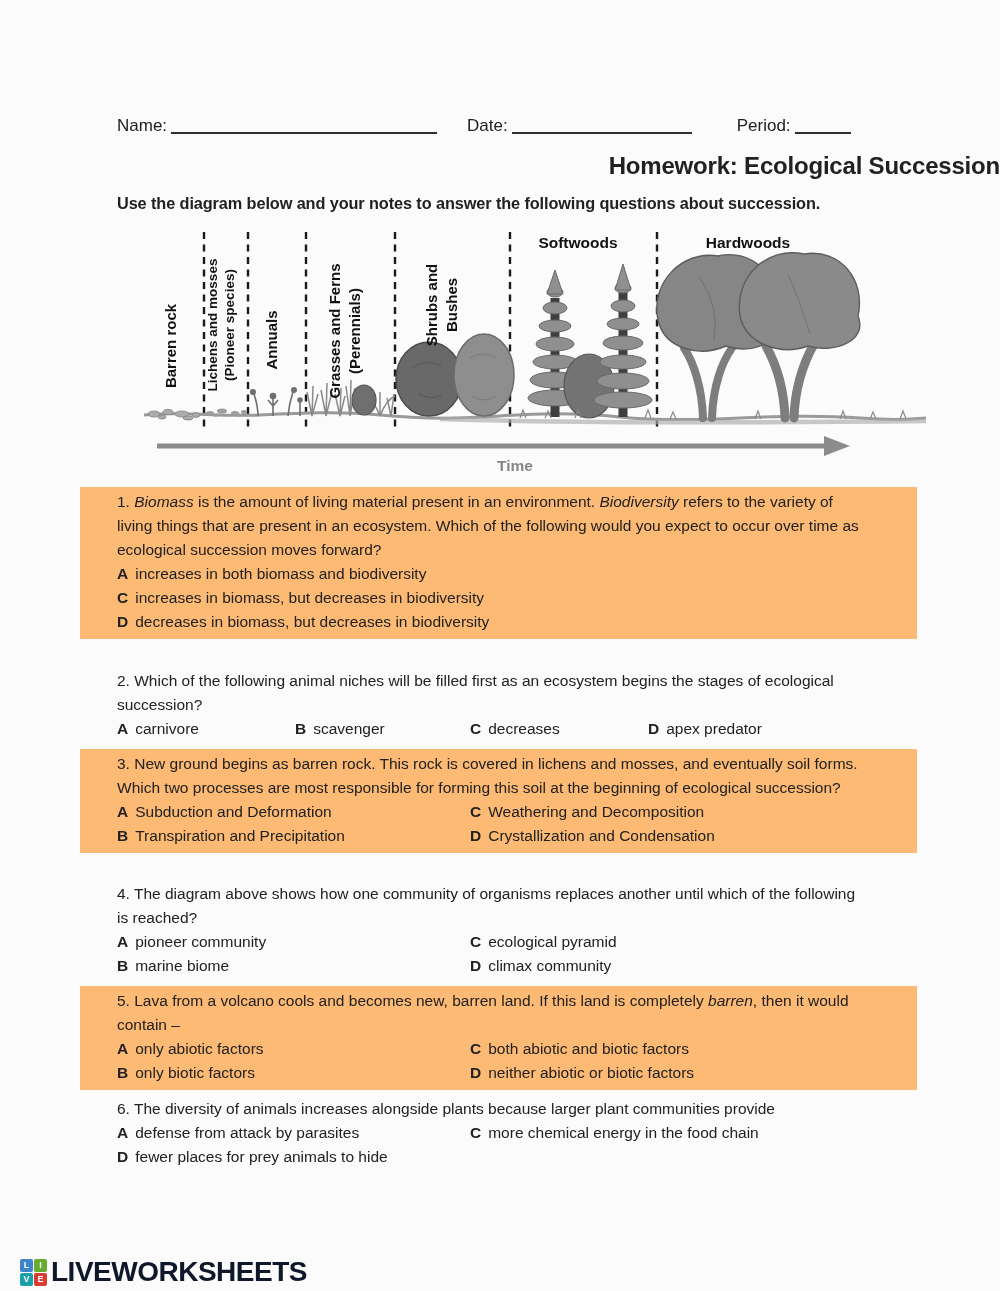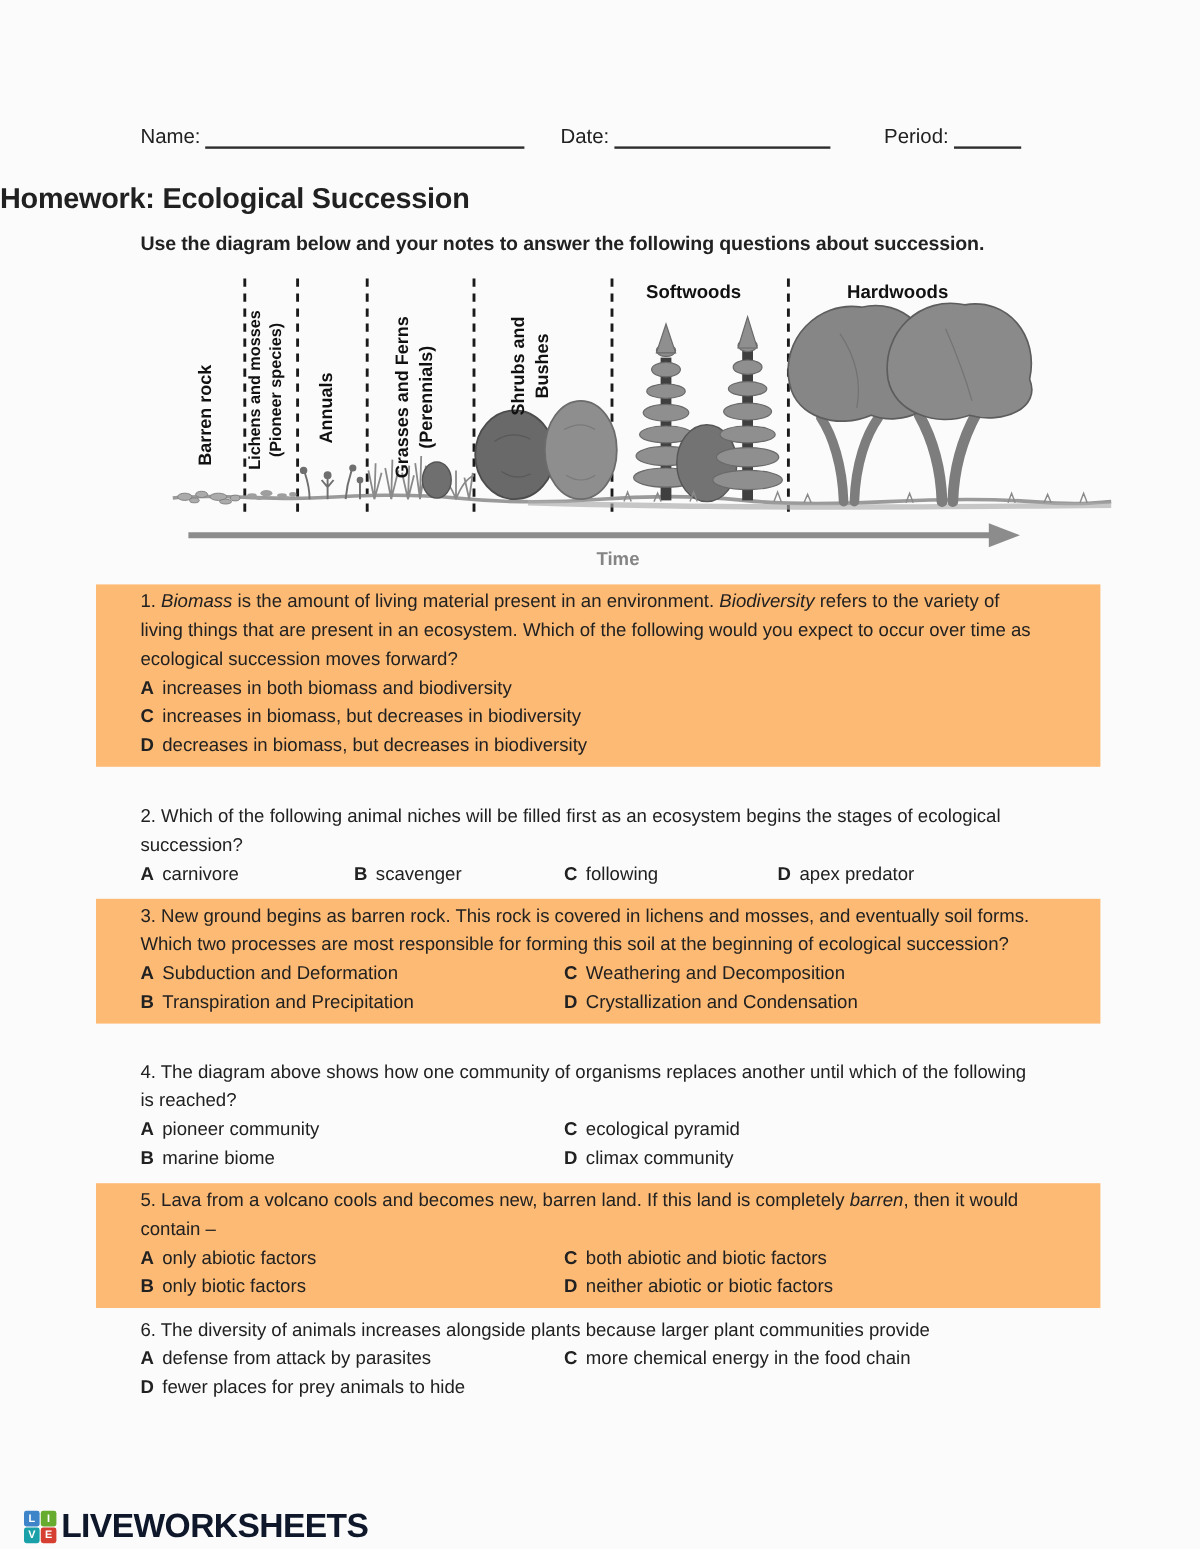--- a/index.html
+++ b/index.html
@@ -3,28 +3,28 @@
 <meta charset="utf-8">
 <style>
   html,body{margin:0;padding:0;}
   body{
     width:1000px;height:1291px;position:relative;
     background:#fbfbfb;color:#212121;
     font-family:"Liberation Sans", sans-serif;
     overflow:hidden;
   }
   
-  .hdr{position:absolute;top:104px;left:117px;width:766px;display:flex;align-items:flex-end;font-size:17px;}
+  .hdr{position:absolute;top:116px;left:117px;width:766px;display:flex;font-size:17px;}
   .hdr .lbl{white-space:nowrap;}
   .line{display:inline-block;border-bottom:2px solid #2e2e2e;height:16px;}
   .l-name{width:266px;margin-left:4px;margin-right:30px;}
   .l-date{width:180px;margin-left:4px;margin-right:45px;}
   .l-period{width:56px;margin-left:4px;}
   
-  .title{position:absolute;top:152px;left:0;width:1000px;text-align:left;font-size:24px;font-weight:bold;letter-spacing:-0.2px;}
+  .title{position:absolute;top:152px;left:0;width:1000px;text-align:right;font-size:24px;font-weight:bold;letter-spacing:-0.2px;}
   .instr{position:absolute;top:194px;left:117px;width:800px;font-size:16.3px;font-weight:bold;letter-spacing:-0.1px;}
   
   .diagram{position:absolute;left:140px;top:228px;width:790px;height:246px;}
   
   .q{position:absolute;left:80px;width:837px;box-sizing:border-box;
      padding:3px 58px 5px 37px;font-size:15.5px;line-height:24px;}
   .q.gray{background:#fdba74;}
   .qt{margin:0;}
   .it{font-style:italic;}
   .ol{font-weight:bold;margin-right:7px;}
@@ -187,21 +187,21 @@
     <div class="opt"><span class="ol">C</span><span>increases in biomass, but decreases in biodiversity</span></div>
     <div class="opt"><span class="ol">D</span><span>decreases in biomass, but decreases in biodiversity</span></div>
   </div>
 </section>
 
 <section class="q" style="top:666px">
   <p class="qt">2. Which of the following animal niches will be filled first as an ecosystem begins the stages of ecological succession?</p>
   <div class="opts four">
     <div class="opt"><span class="ol">A</span><span>carnivore</span></div>
     <div class="opt"><span class="ol">B</span><span>scavenger</span></div>
-    <div class="opt"><span class="ol">C</span><span>following</span></div>
+    <div class="opt"><span class="ol">C</span><span>decreases</span></div>
     <div class="opt"><span class="ol">D</span><span>apex predator</span></div>
   </div>
 </section>
 
 <section class="q gray" style="top:749px">
   <p class="qt">3. New ground begins as barren rock.  This rock is covered in lichens and mosses, and eventually soil forms.  Which two processes are most responsible for forming this soil at the beginning of ecological succession?</p>
   <div class="opts two">
     <div class="opt"><span class="ol">A</span><span>Subduction and Deformation</span></div>
     <div class="opt"><span class="ol">C</span><span>Weathering and Decomposition</span></div>
     <div class="opt"><span class="ol">B</span><span>Transpiration and Precipitation</span></div>

